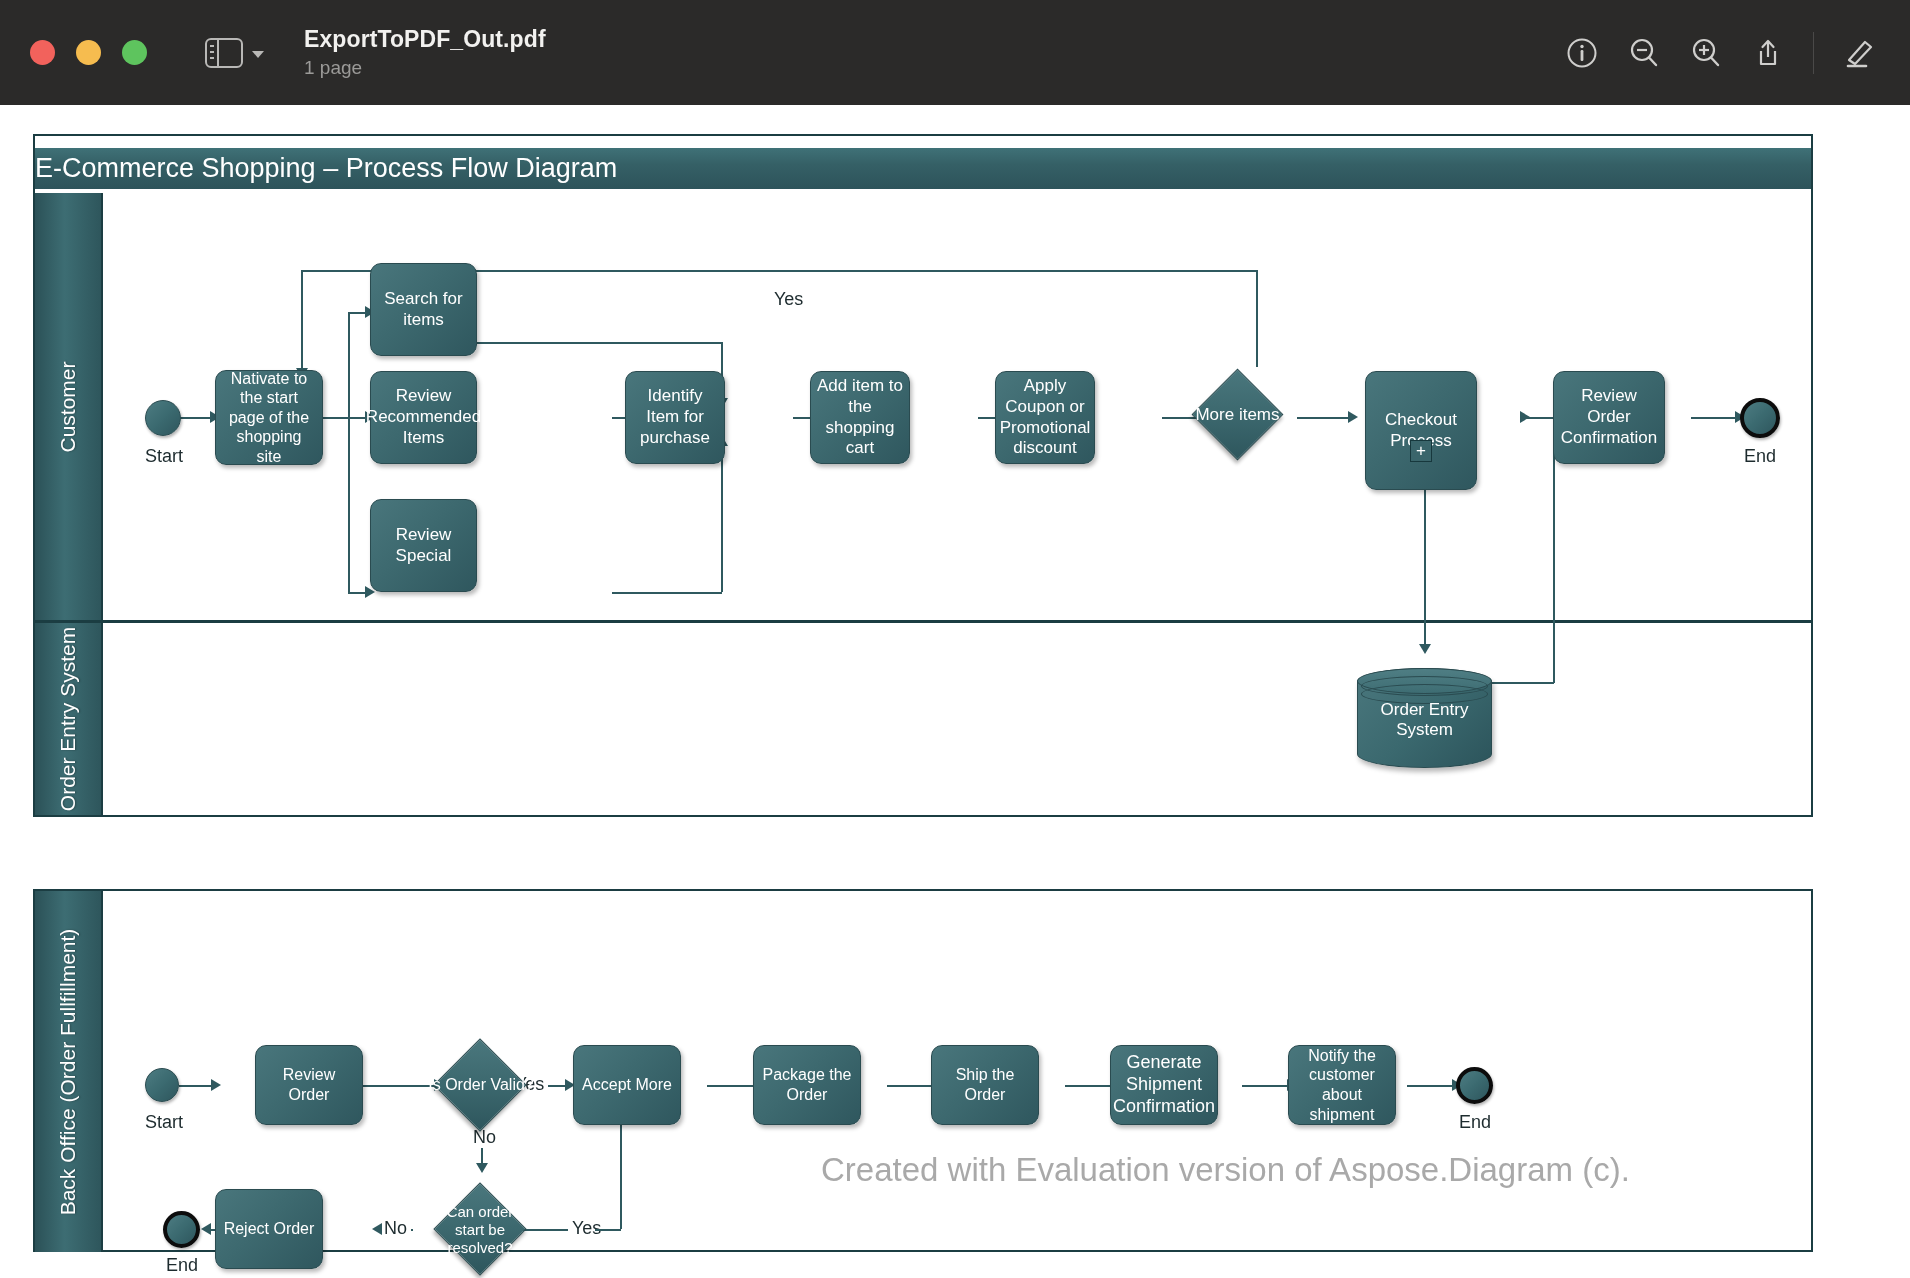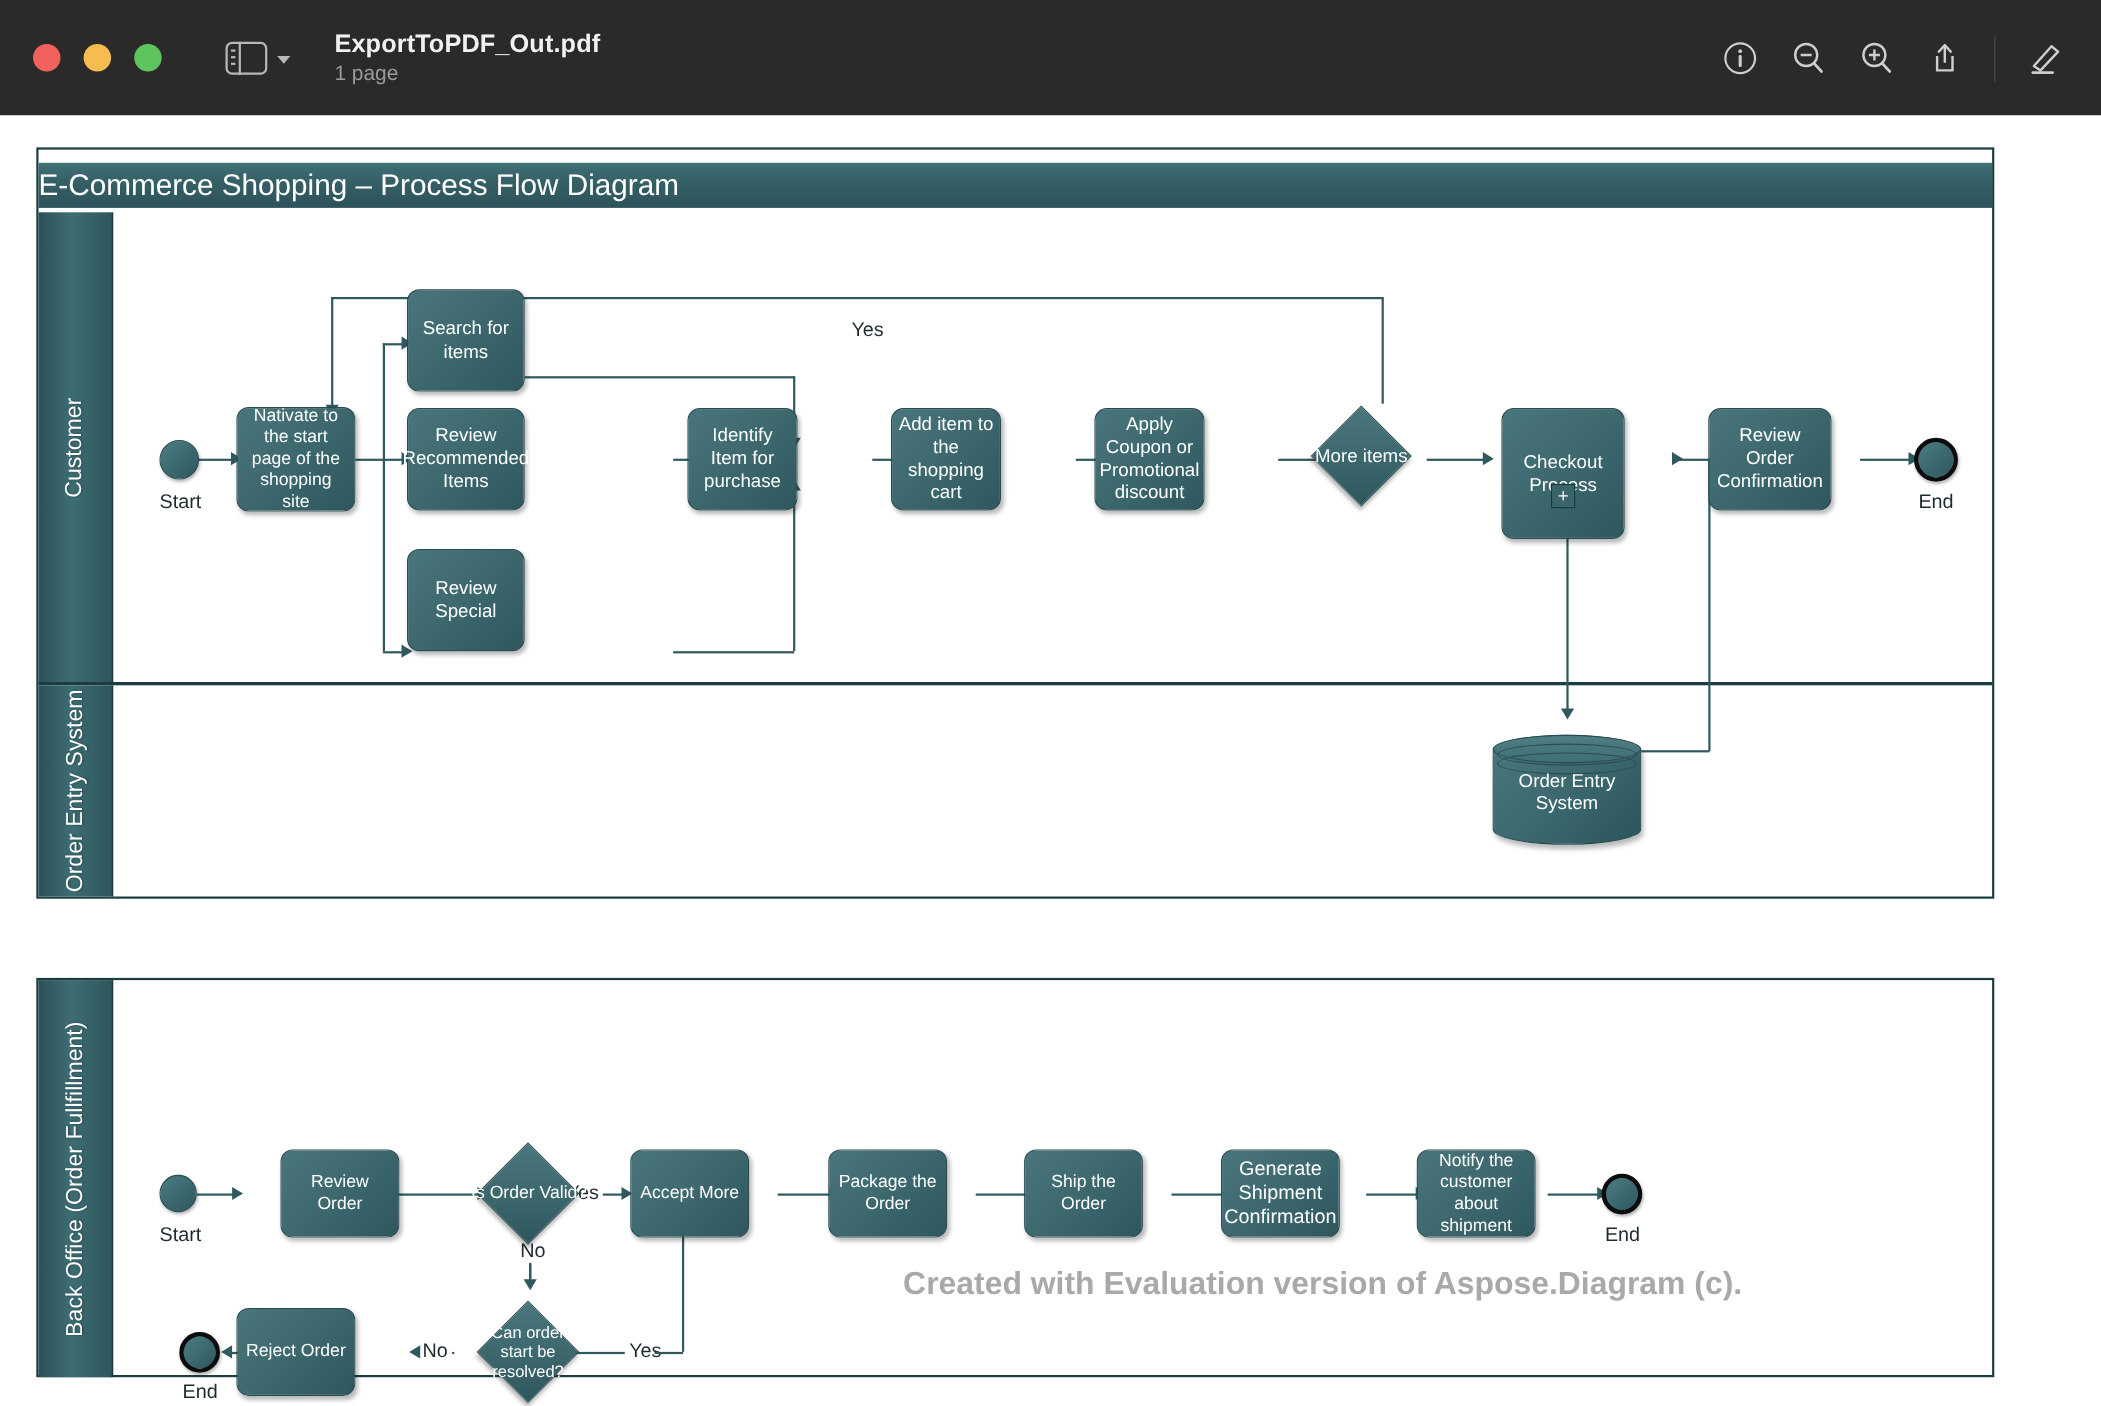--- a/index.html
+++ b/index.html
@@ -95,21 +95,21 @@
   .lnh{ height:1.6px; } .lnv{ width:1.6px; }
   .arr{ position:absolute; width:0; height:0; }
   .arr.r{ border-top:6px solid transparent; border-bottom:6px solid transparent; border-left:10px solid #2f595f;}
   .arr.l{ border-top:6px solid transparent; border-bottom:6px solid transparent; border-right:10px solid #2f595f;}
   .arr.d{ border-left:6px solid transparent; border-right:6px solid transparent; border-top:10px solid #2f595f;}
   .arr.u{ border-left:6px solid transparent; border-right:6px solid transparent; border-bottom:10px solid #2f595f;}
 
   .flab{ position:absolute; font-size:18px; color:#1d2b2e; background:#fff; padding:0 4px; }
   .plusmark{ position:absolute; width:22px; height:22px; border:1.6px solid #17383d;
              background:#3a656b; color:#fff; font-size:17px; line-height:19px; text-align:center;}
-  .watermark{ position:absolute; color:#a9a9a9; font-size:29px; white-space:nowrap;font-weight:bold; }
+  .watermark{ position:absolute; color:#a9a9a9; font-size:33px; white-space:nowrap; }
 </style>
 </head>
 <body>
 
 <div id="titlebar">
   <div class="traffic">
     <div class="tl red"></div>
     <div class="tl yel"></div>
     <div class="tl grn"></div>
   </div>

